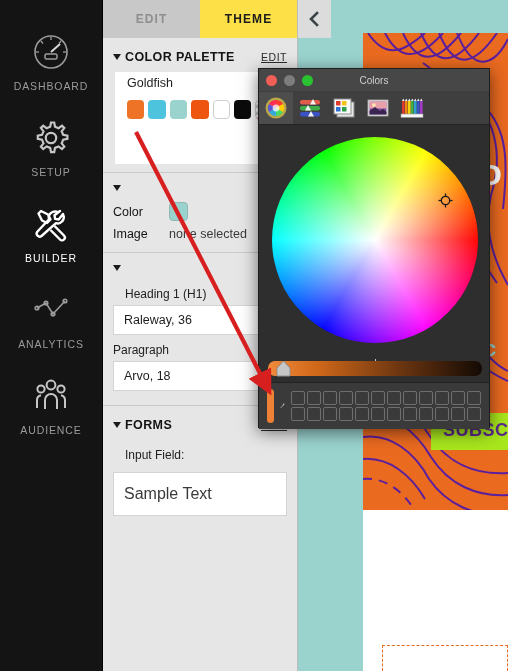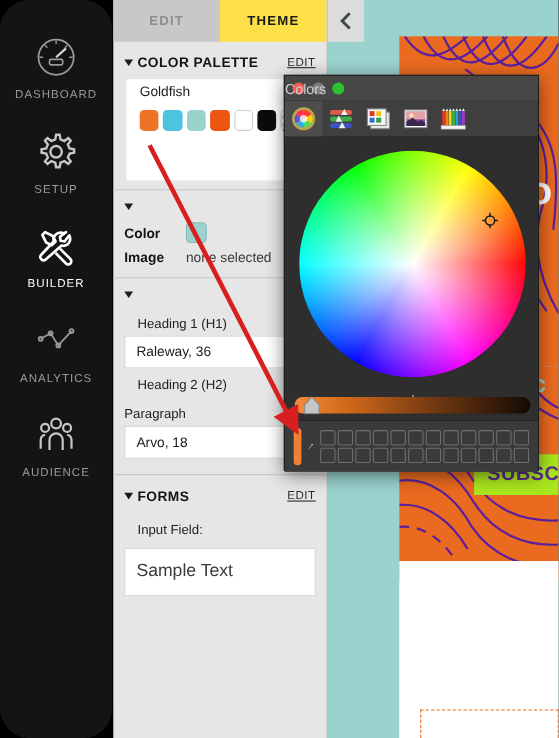--- a/index.html
+++ b/index.html
@@ -11,21 +11,20 @@
   }
   #app { position: relative; width: 508px; height: 671px; }
 
   
   #sidebar {
     position: absolute; left: 0; top: 0;
     width: 103px; height: 671px;
     background: #141414;
     border-right: 1px solid #000;
     padding-top: 30px;
-    border-radius: 27px;
   }
   .nav-item {
     display: flex; flex-direction: column;
     align-items: center; justify-content: center;
     margin-bottom: 24px; cursor: pointer;
   }
   .nav-icon { width: 44px; height: 44px; display: block; }
   .nav-icon svg { width: 44px; height: 44px; display: block; }
   .nav-label {
     margin-top: 6px; font-size: 10.5px; letter-spacing: 0.9px;
@@ -87,21 +86,21 @@
     background-color: #fff; border: 1px solid #cfcfcf; position: relative;
   }
   .sw.transparent::after {
     content: ''; position: absolute; left: -2px; top: 8px;
     width: 26px; height: 2px; background: #e02020;
     transform: rotate(-45deg);
   }
 
   .row { display: flex; align-items: center; padding: 3px 10px; }
   .row-label {
-    font-size: 12.5px; font-weight: bold; color: #141414; width: 56px;
+    font-size: 12.5px; font-weight: normal; color: #141414; width: 56px;
   }
   .row-value { font-size: 12.5px; color: #3a3a3a; }
   .bg-swatch {
     width: 19px; height: 19px; border-radius: 4px;
     border: 1px solid #8fb8b4; cursor: pointer;
   }
 
   .field-label { font-size: 12px; color: #222; padding: 8px 10px 4px 22px; }
   .field-label-row {
     display: flex; align-items: center; padding: 8px 10px 4px 10px;
@@ -177,22 +176,22 @@
   }
   #dlg-titlebar {
     position: relative; height: 22px; background: #474747;
     display: flex; align-items: center;
   }
   .traffic { width: 11px; height: 11px; border-radius: 50%; }
   #tl-close { background: #ef5f56; margin-left: 7px; }
   #tl-min   { background: #7d7d7d; margin-left: 7px; }
   #tl-max   { background: #2ac231; margin-left: 7px; }
   #dlg-title {
-    position: absolute; left: 0; right: 0; 
-    font-size: 13px; color: #cfcfcf;
+    position: absolute; left: 0; right: 0; text-align: center;
+    font-size: 10px; color: #cfcfcf;
   }
   #dlg-toolbar {
     height: 34px; background: #3f3f3f;
     display: flex; align-items: center; border-bottom: 1px solid #232323;
   }
   .tool {
     width: 34px; height: 32px; display: flex;
     align-items: center; justify-content: center; cursor: pointer;
   }
   .tool.selected { background: #4d4d4d; }
@@ -429,21 +428,20 @@
 
     <div class="divider"></div>
 
     <div class="section-head">
       <span class="caret"></span>
     </div>
 
     <div class="field-label">Heading 1 (H1)</div>
     <div class="text-input">Raleway, 36</div>
 
-    <div class="field-label">Heading 2 (H2)</div>
 
     <div class="field-label-row">
       <span class="field-label">Paragraph</span>
       <span class="edit-link">EDIT</span>
     </div>
     <div class="text-input">Arvo, 18</div>
 
     <div class="divider" style="margin-top:14px"></div>
 
     <div class="section-head">

